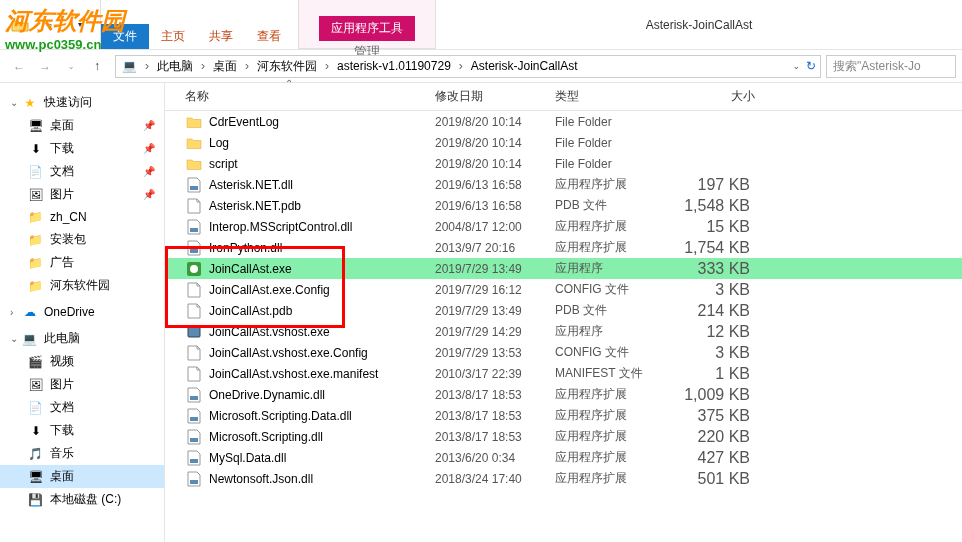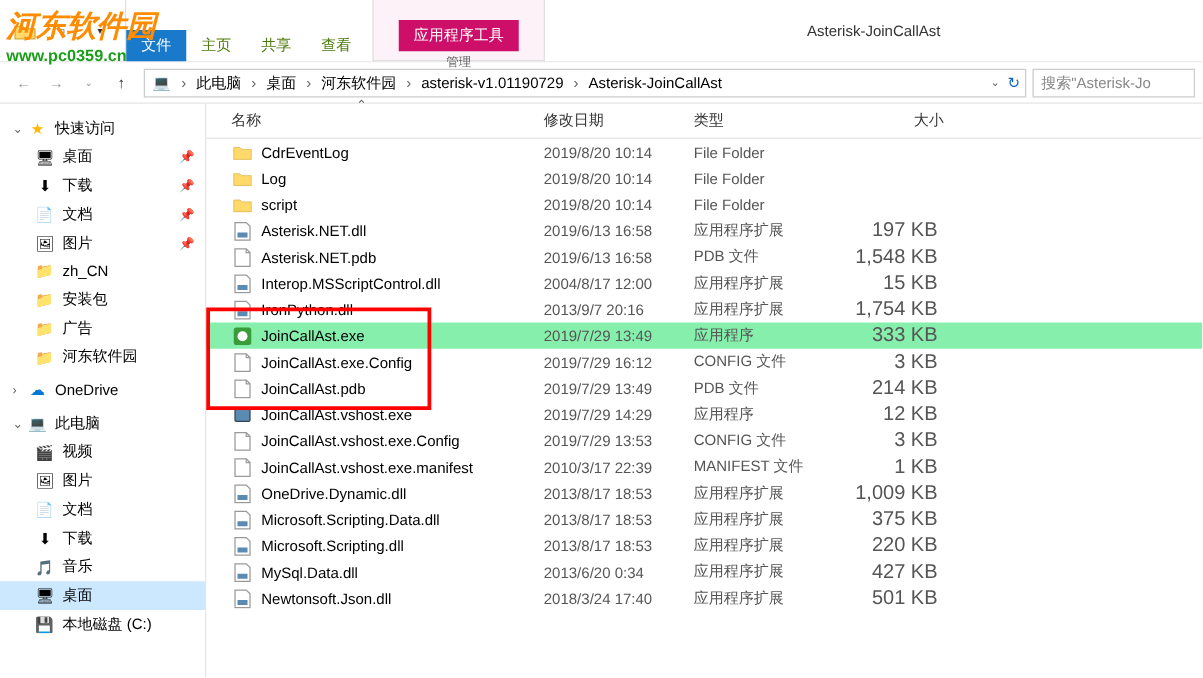--- a/index.html
+++ b/index.html
@@ -1,25 +1,25 @@
 <!DOCTYPE html>
 <html><head>
 <meta charset="utf-8">
 <style>
 *{margin:0;padding:0;box-sizing:border-box;font-family:"Microsoft YaHei",Arial,sans-serif;font-size:12px}
 body{background:#fff;width:962px;height:542px;overflow:hidden;position:relative}
 .titlebar{height:50px;background:#fff;border-bottom:1px solid #e5e5e5;display:flex;align-items:stretch}
 .titlebar-icons{display:flex;align-items:center;padding:0 8px;gap:6px}
 .tb-icon{width:24px;height:24px;display:flex;align-items:center;justify-content:center}
 .ribbon-tabs{display:flex;align-items:flex-end;}
-.ribbon-tab{padding:4px 12px;font-size:12px;color:#4d7c0f}
+.ribbon-tab{padding:4px 12px;font-size:12px;color:#c2410c}
 .ribbon-tab.blue{background:#1979ca;color:#fff}
 .ribbon-tab.pink{background:#ce0f69;color:#fff}
 .ribbon-group{display:flex;flex-direction:column;align-items:center;justify-content:flex-start;padding:16px 20px;border:1px solid #e0e0e0;border-top:none;margin-left:5px}
-.ribbon-group .bot{font-size:10px;color:#666}
+.ribbon-group .bot{font-size:13px;color:#666}
 .title-text{flex:1;display:flex;align-items:center;justify-content:center;font-size:12px;color:#333}
 .watermark{position:absolute;top:5px;left:5px;z-index:100;pointer-events:none}
 .wm-text{font-size:24px;font-weight:bold;color:#ff8c00;font-style:italic}
 .wm-url{font-size:13px;color:#1a9e1a;font-weight:bold}
 .nav-bar{height:33px;background:#fff;border-bottom:1px solid #e5e5e5;display:flex;align-items:center;padding:0 6px}
 .nav-btn{width:26px;height:26px;display:flex;align-items:center;justify-content:center;color:#999}
 .nav-btn.enabled{color:#333}
 .breadcrumb{flex:1;height:23px;border:1px solid #ccc;display:flex;align-items:center;margin:0 5px;background:#fff}
 .bc-item{padding:0 6px;display:flex;align-items:center;height:100%;font-size:12px}
 .bc-sep{color:#666;padding:0 2px}

